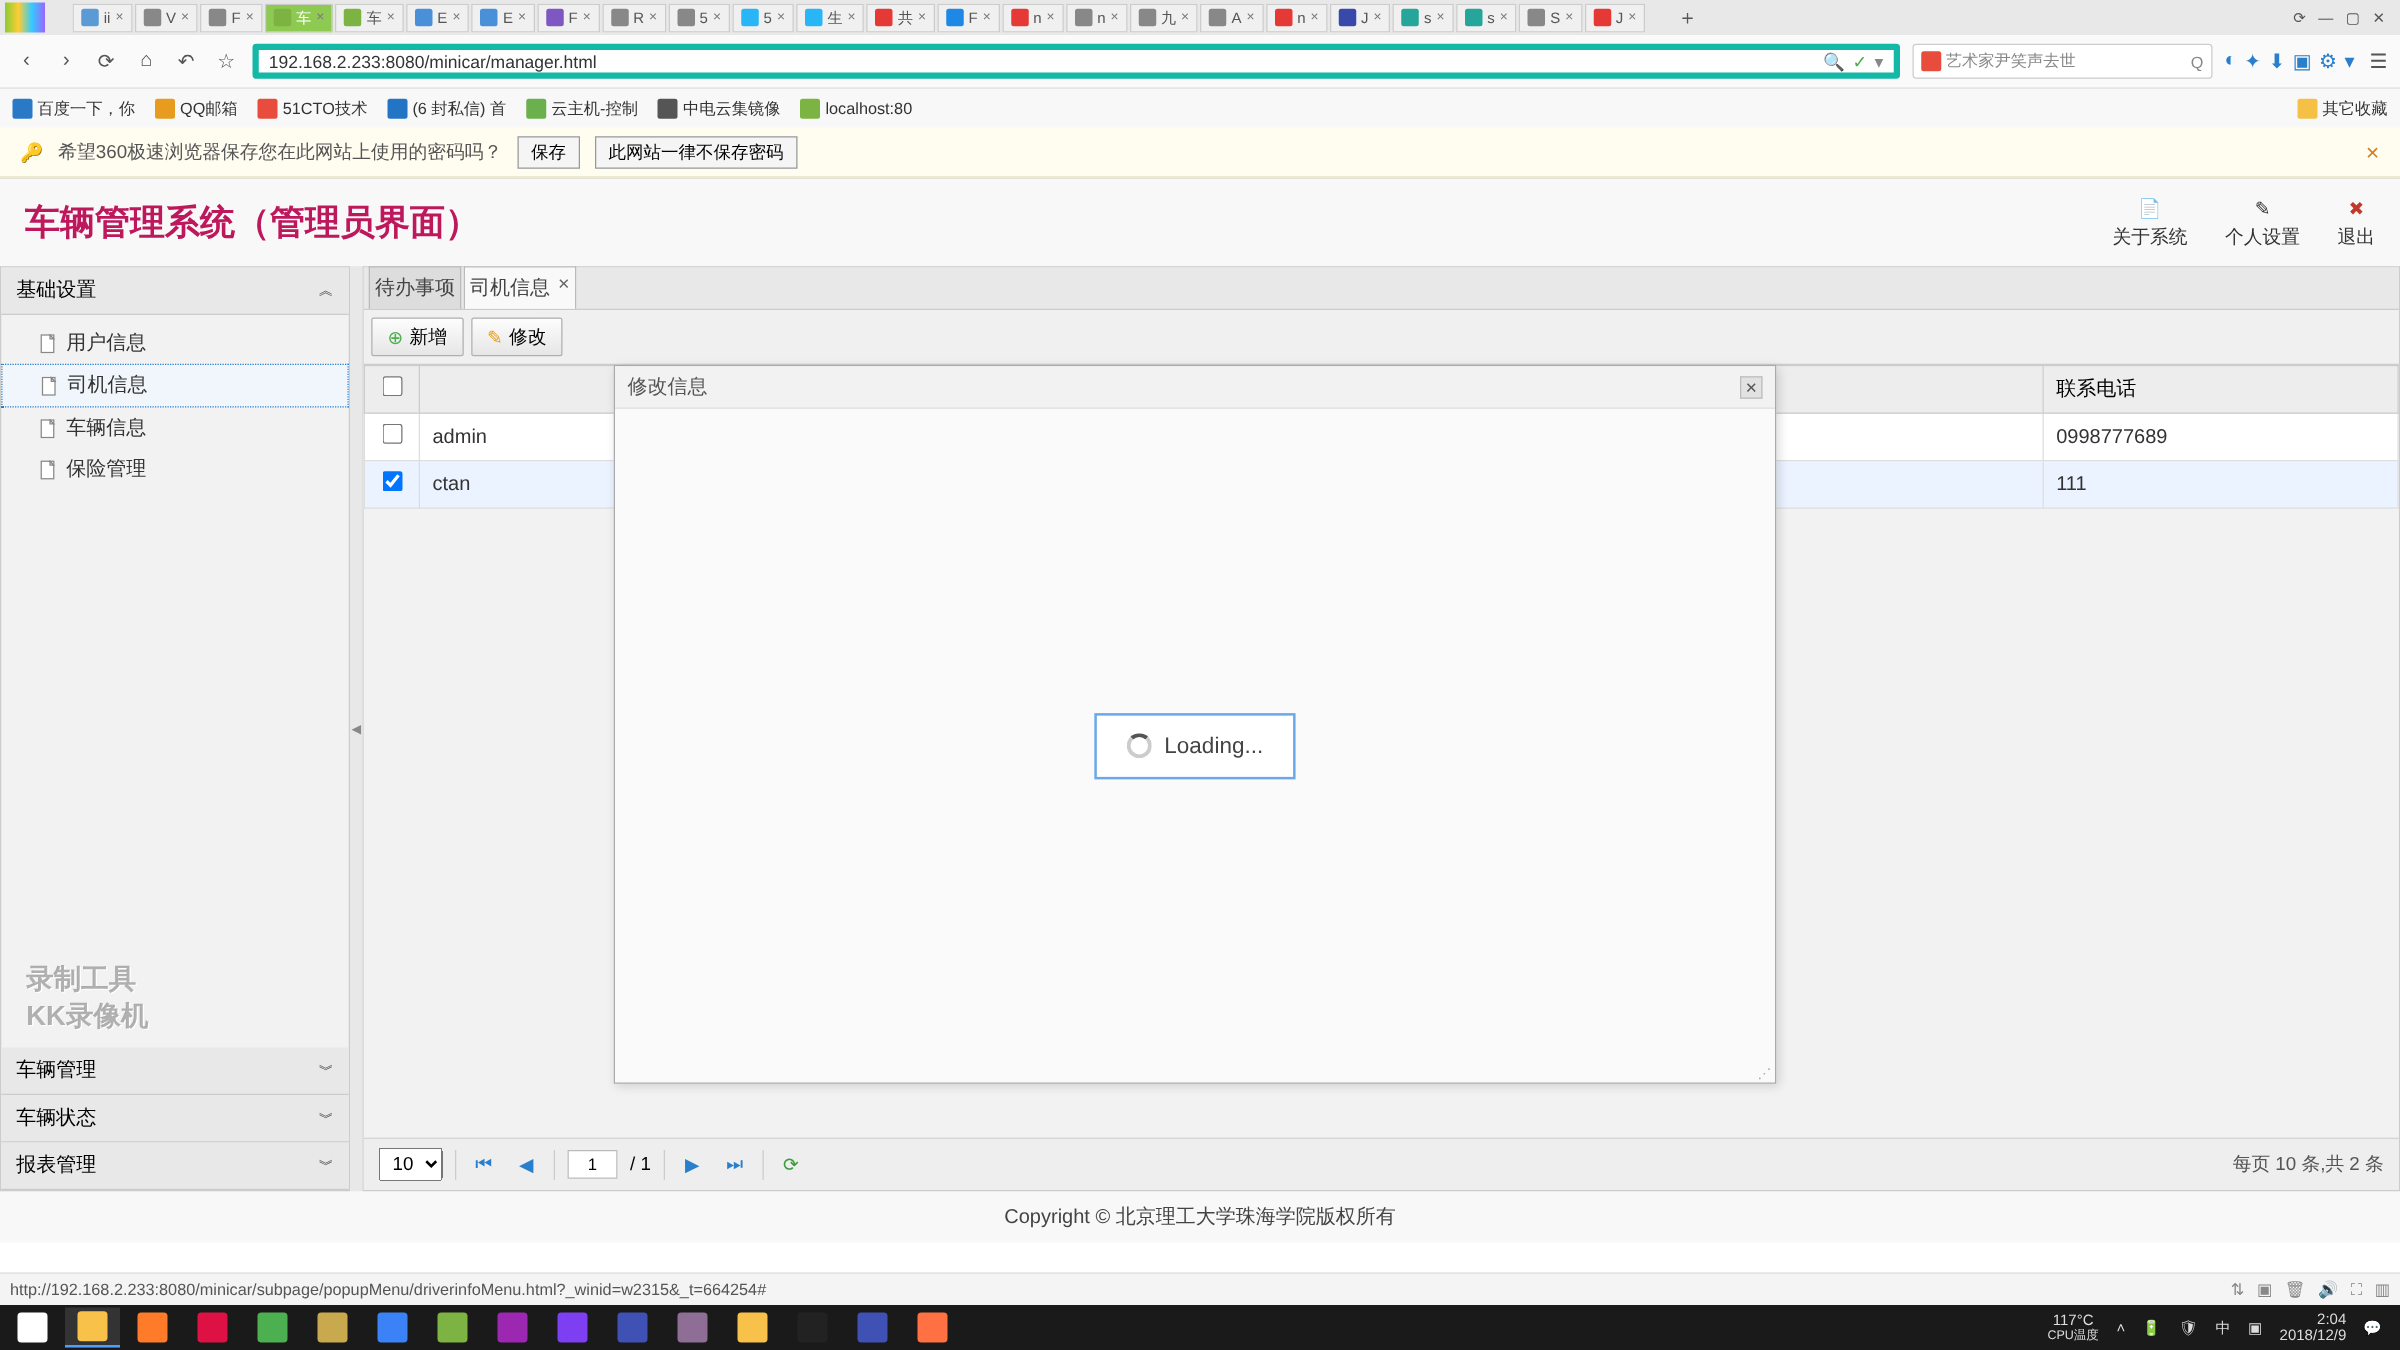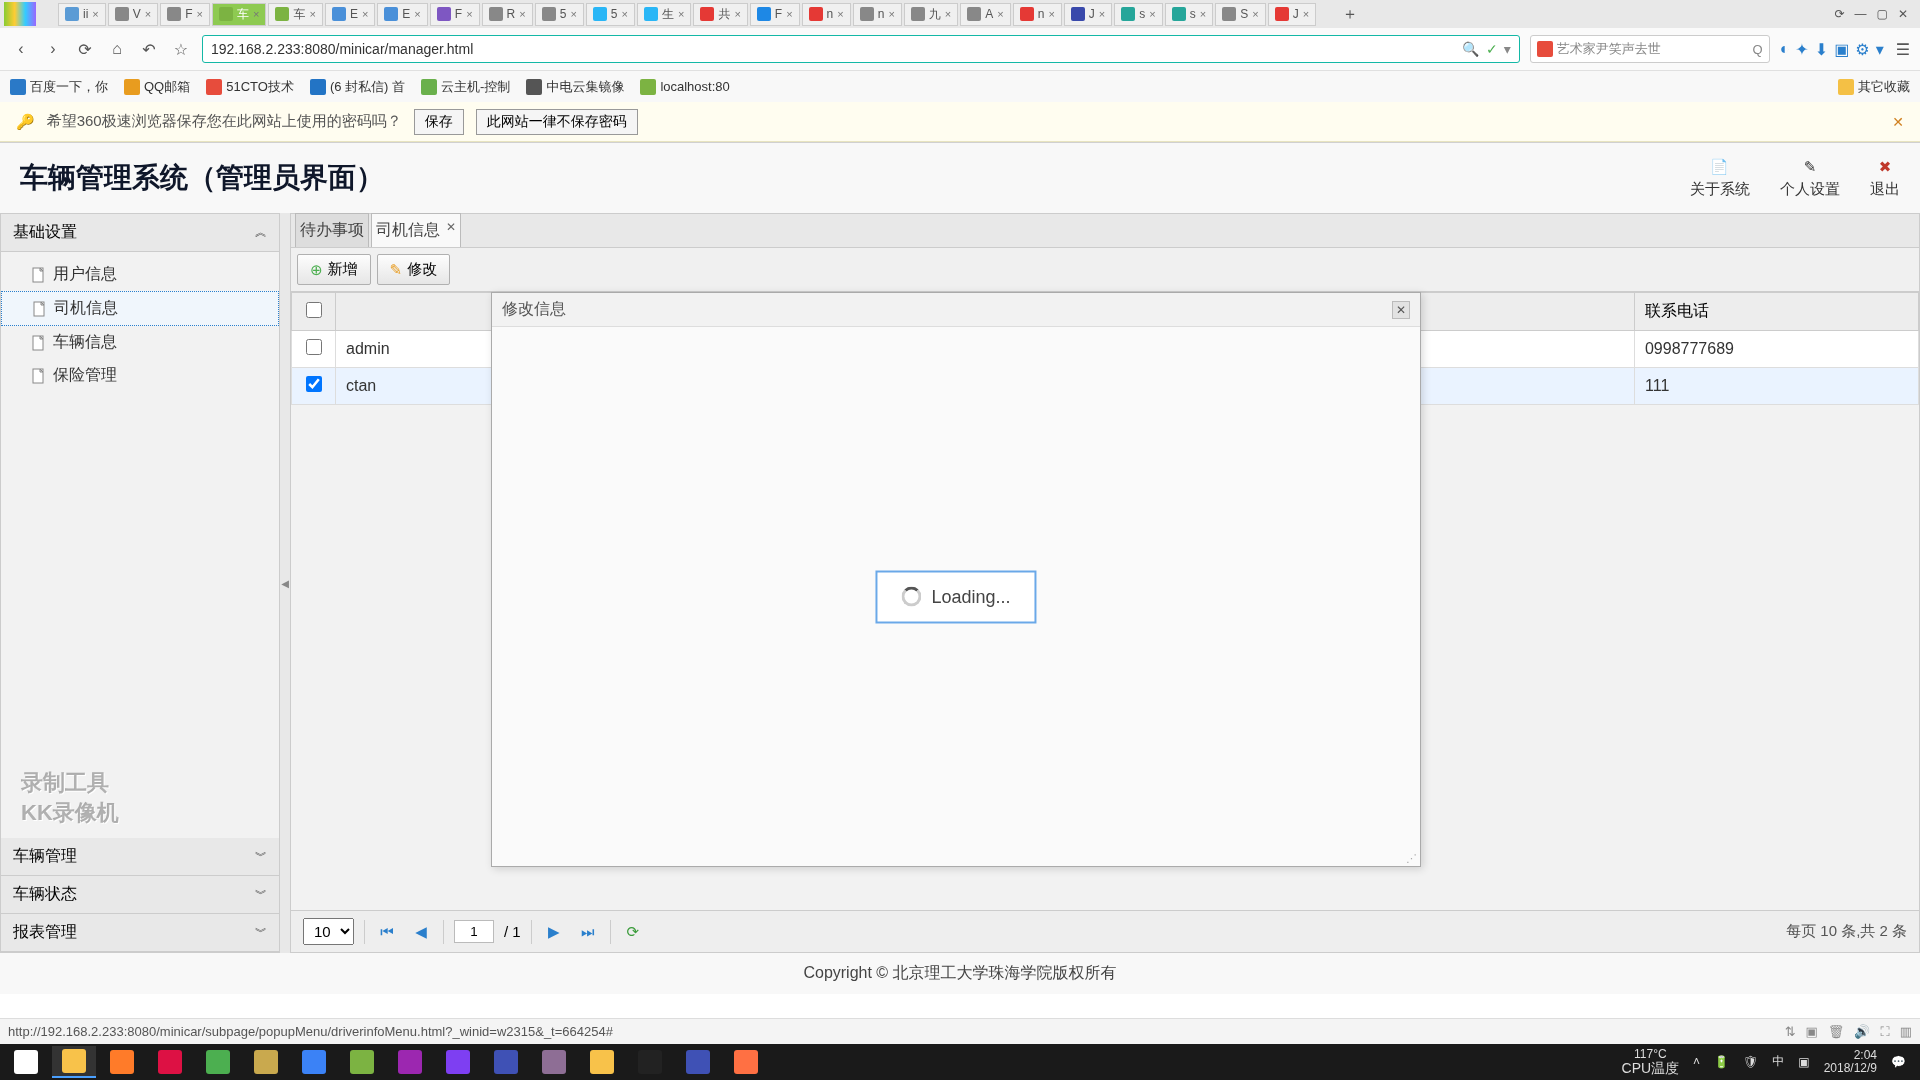--- a/index.html
+++ b/index.html
@@ -11,37 +11,37 @@
 .app-icon { width:32px; height:24px; background:linear-gradient(90deg,#8c3,#fc3,#3cf,#96f); margin-right:4px; }
 .browser-tab { display:flex; align-items:center; gap:4px; padding:2px 6px; font-size:12px; color:#555; background:#f0f0f0; border:1px solid #ccc; white-space:nowrap; }
 .browser-tab.active { background:#8eca51; color:#fff; }
 .browser-tab .favicon { width:14px; height:14px; display:inline-block; background:#999; border-radius:2px; }
 .browser-tab .close { font-size:11px; color:#777; cursor:pointer; }
 .tab-new { padding:2px 8px; color:#555; cursor:pointer; }
 .window-controls { margin-left:auto; display:flex; gap:10px; padding:0 8px; color:#555; font-size:12px; }
 
 .nav-bar { display:flex; align-items:center; height:42px; padding:0 10px; gap:10px; background:#fafafa; }
 .nav-btn { width:22px; height:22px; display:flex; align-items:center; justify-content:center; color:#555; cursor:pointer; font-size:16px; }
-.url-bar { flex:1; height:28px; border:1px solid #14b8a6; border-radius:3px; padding:0 8px; font-size:14px; color:#333; display:flex; align-items:center; background:#fff; }
+.url-bar { flex:1; height:28px; border:5px solid #14b8a6; border-radius:3px; padding:0 8px; font-size:14px; color:#333; display:flex; align-items:center; background:#fff; }
 .url-text { flex:1; }
 .search-bar { width:240px; height:28px; border:1px solid #ccc; border-radius:3px; padding:0 6px; font-size:13px; color:#666; display:flex; align-items:center; gap:4px; background:#fff; }
 .nav-icons { display:flex; gap:6px; align-items:center; }
 
 .bookmark-bar { display:flex; align-items:center; height:32px; padding:0 10px; gap:16px; font-size:13px; color:#333; background:#f8f8f8; border-top:1px solid #e0e0e0; }
 .bookmark { display:flex; align-items:center; gap:4px; cursor:pointer; }
 .bookmark .bkicon { width:16px; height:16px; border-radius:2px; }
 .bookmark-other { margin-left:auto; }
 
 .notification-bar { display:flex; align-items:center; height:40px; padding:0 16px; gap:12px; background:#fffdf0; border-bottom:1px solid #e8e4c0; font-size:15px; color:#555; }
 .notif-btn { padding:3px 10px; border:1px solid #999; background:#f5f5f5; cursor:pointer; font-size:14px; }
 .notif-close { margin-left:auto; color:#d08020; cursor:pointer; font-size:14px; }
 
 
 .app-header { display:flex; align-items:center; height:70px; padding:0 20px; background:#f8f8f8; }
-.app-title { font-size:28px; font-weight:bold; color:#0f172a; }
+.app-title { font-size:28px; font-weight:bold; color:#be185d; }
 .header-actions { margin-left:auto; display:flex; gap:30px; }
 .header-action { display:flex; flex-direction:column; align-items:center; gap:4px; font-size:15px; color:#333; cursor:pointer; }
 
 
 .main { display:flex; height:740px; background:#efefef; }
 .sidebar { width:280px; background:#f2f2f2; border:1px solid #ccc; display:flex; flex-direction:column; }
 .accordion-header { display:flex; align-items:center; justify-content:space-between; padding:8px 12px; background:#e8e8e8; border-bottom:1px solid #ccc; font-size:16px; cursor:pointer; }
 .accordion-header .chevron { font-size:12px; color:#555; }
 .tree { padding:6px 0; flex:0 0 auto; }
 .tree-item { display:flex; align-items:center; gap:6px; padding:6px 10px 6px 30px; font-size:16px; color:#333; cursor:pointer; }
@@ -533,21 +533,21 @@
       <div class="task-item">
         <div class="task-icon" style="background:#3f51b5"></div>
       </div>
       <div class="task-item">
         <div class="task-icon" style="background:#ff7043"></div>
       </div>
     </div>
   <div class="tray">
     <div class="temp">
       <span>117°C</span>
-      <span style="font-size:14px">CPU温度</span>
+      <span style="font-size:10px">CPU温度</span>
     </div>
     <span>˄</span>
     <span>🔋</span>
     <span>🛡</span>
     <span>中</span>
     <span>▣</span>
     <div class="clock">
       <span>2:04</span>
       <span>2018/12/9</span>
     </div>

